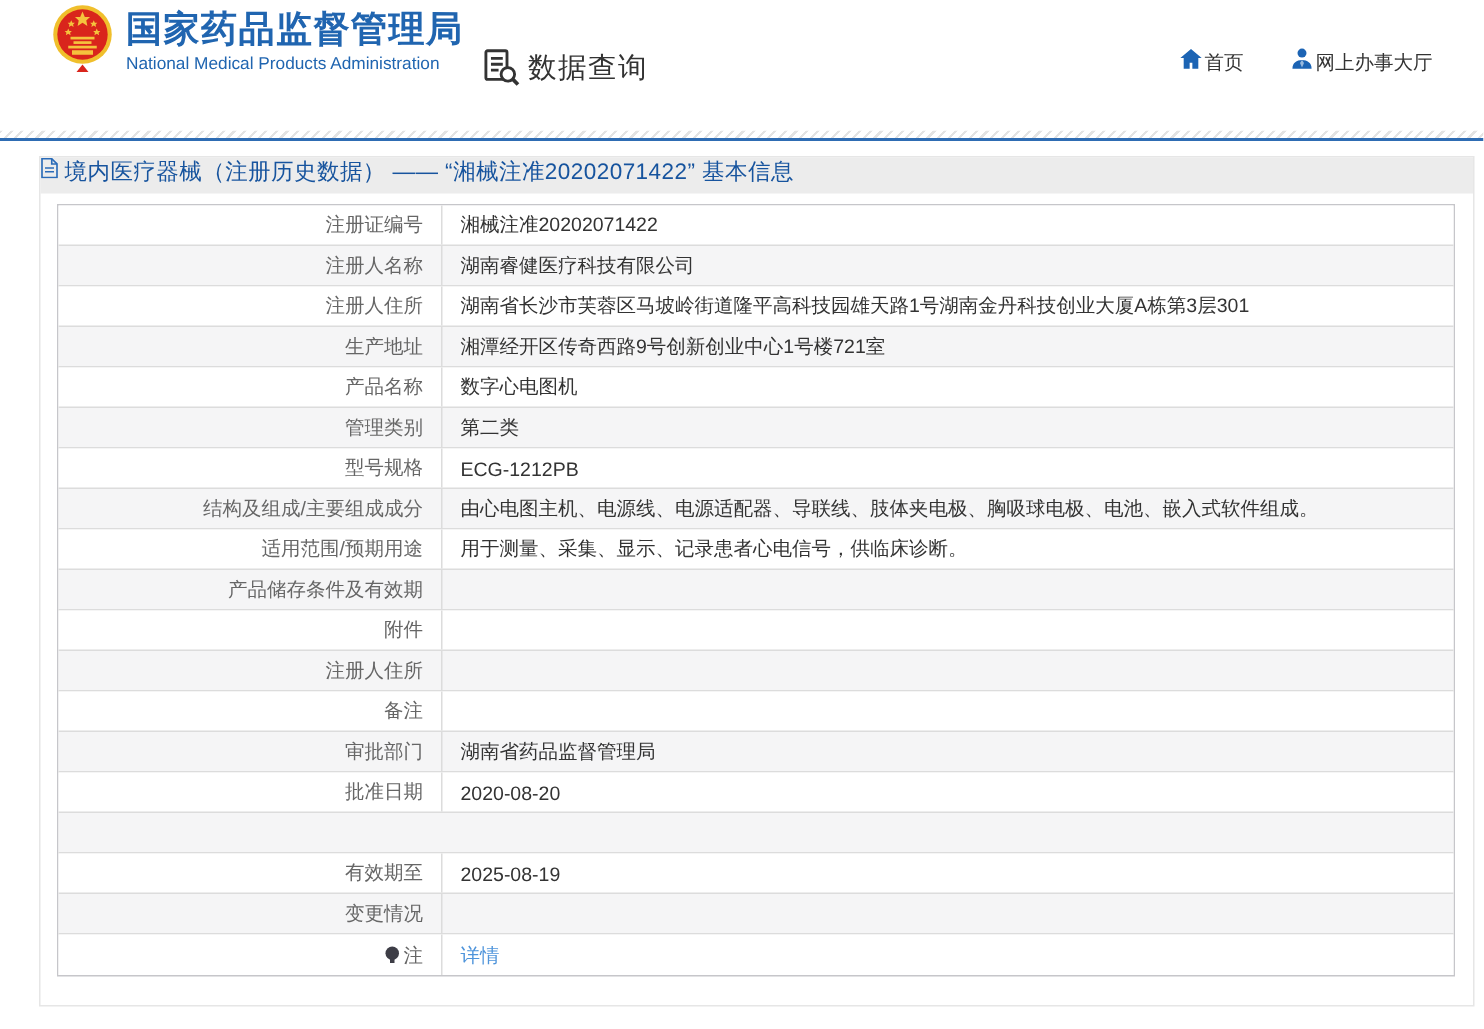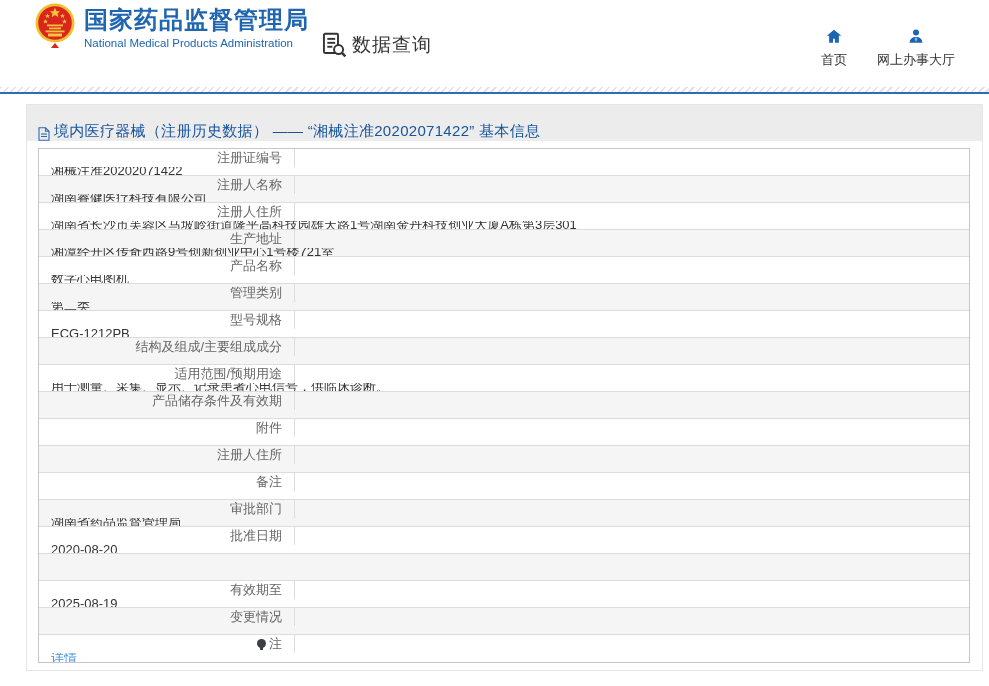--- a/index.html
+++ b/index.html
@@ -13,38 +13,38 @@
   .emblem { width:40px; height:47px; flex:0 0 auto; }
   .logo-text { margin-left:9px; }
   .logo-cn { font-size:24px; font-weight:bold; color:var(--brand); letter-spacing:1px; line-height:1.25; }
   .logo-en { font-size:11.5px; color:var(--brand); margin-top:2px; }
 
   .section-label { position:absolute; left:320px; top:31px; display:flex; align-items:flex-end; cursor:pointer; }
   .section-label svg { width:27px; height:27px; }
   .section-label span { font-size:19px; color:#333; font-weight:500; margin-left:5px; letter-spacing:1px; }
 
   .nav { position:absolute; right:34px; top:27px; display:flex; gap:30px; }
-  .nav-item { display:flex; flex-direction:column; align-items:center; cursor:pointer; text-decoration:none;justify-content:center; }
+  .nav-item { display:flex; flex-direction:row; align-items:center; cursor:pointer; text-decoration:none;justify-content:center; }
   .nav-item svg { width:18px; height:18px; }
   .nav-item span { font-size:13px; color:#333; margin-top:6px; white-space:nowrap; }
 
   .hatch { height:5px; background:repeating-linear-gradient(135deg,#e3e3e3 0 1.5px,transparent 1.5px 5px); }
   .blue-line { height:2px; background:var(--divider); }
 
   
   .container { margin:10px 6px 0 26px; width:957px; height:567px;
     border:1px solid #e6e6e6; background:#fff; }
 
-  .title-bar { height:36px; background:#ececec; display:flex; align-items:flex-end; padding-left:11px; }
+  .title-bar { height:24px; background:#ececec; display:flex; align-items:flex-start; }
   .title-bar svg { width:12px; height:14px; flex:0 0 auto; }
   .page-title { font-size:15px; color:var(--title-blue); margin-left:4px; letter-spacing:0.3px; }
 
   
   .table { margin:7px 12px 0 11px; border:1px solid #c6c6ca; }
-  .tr { display:flex; height:27px; border-bottom:1px solid #dcdcdc; background:#fff;flex-direction:column; }
+  .tr { display:flex; height:27px; border-bottom:1px solid #dcdcdc; background:#fff; }
   .tr:last-child { border-bottom:none; }
   .tr.alt { background:#f5f5f6; }
   .td { display:flex; align-items:center; font-size:13px; overflow:hidden; white-space:nowrap; }
   .label-cell { width:256px; flex:0 0 auto; justify-content:flex-end; padding-right:12px;
     border-right:1px solid #dcdcdc; color:#666; }
   .value-cell { flex:1; padding-left:12px; color:#333; }
   .value-cell a { color:var(--link); text-decoration:none; }
 
   .note-icon { position:relative; width:9px; height:11px; margin-right:3px; display:inline-block; flex:0 0 auto; }
   .note-icon::before { content:""; position:absolute; top:0; left:0; width:9px; height:9px;
@@ -187,20 +187,23 @@
     </div>
     <div class="td value-cell">
           <span class="row-value">ECG-1212PB</span>
         </div>
   </div>
 
   <div class="tr alt">
     <div class="td label-cell">
       <span class="row-label">结构及组成/主要组成成分</span>
     </div>
+    <div class="td value-cell">
+          <span class="row-value">由心电图主机、电源线、电源适配器、导联线、肢体夹电极、胸吸球电极、电池、嵌入式软件组成。</span>
+        </div>
   </div>
 
   <div class="tr">
     <div class="td label-cell">
       <span class="row-label">适用范围/预期用途</span>
     </div>
     <div class="td value-cell">
           <span class="row-value">用于测量、采集、显示、记录患者心电信号，供临床诊断。</span>
         </div>
   </div>

